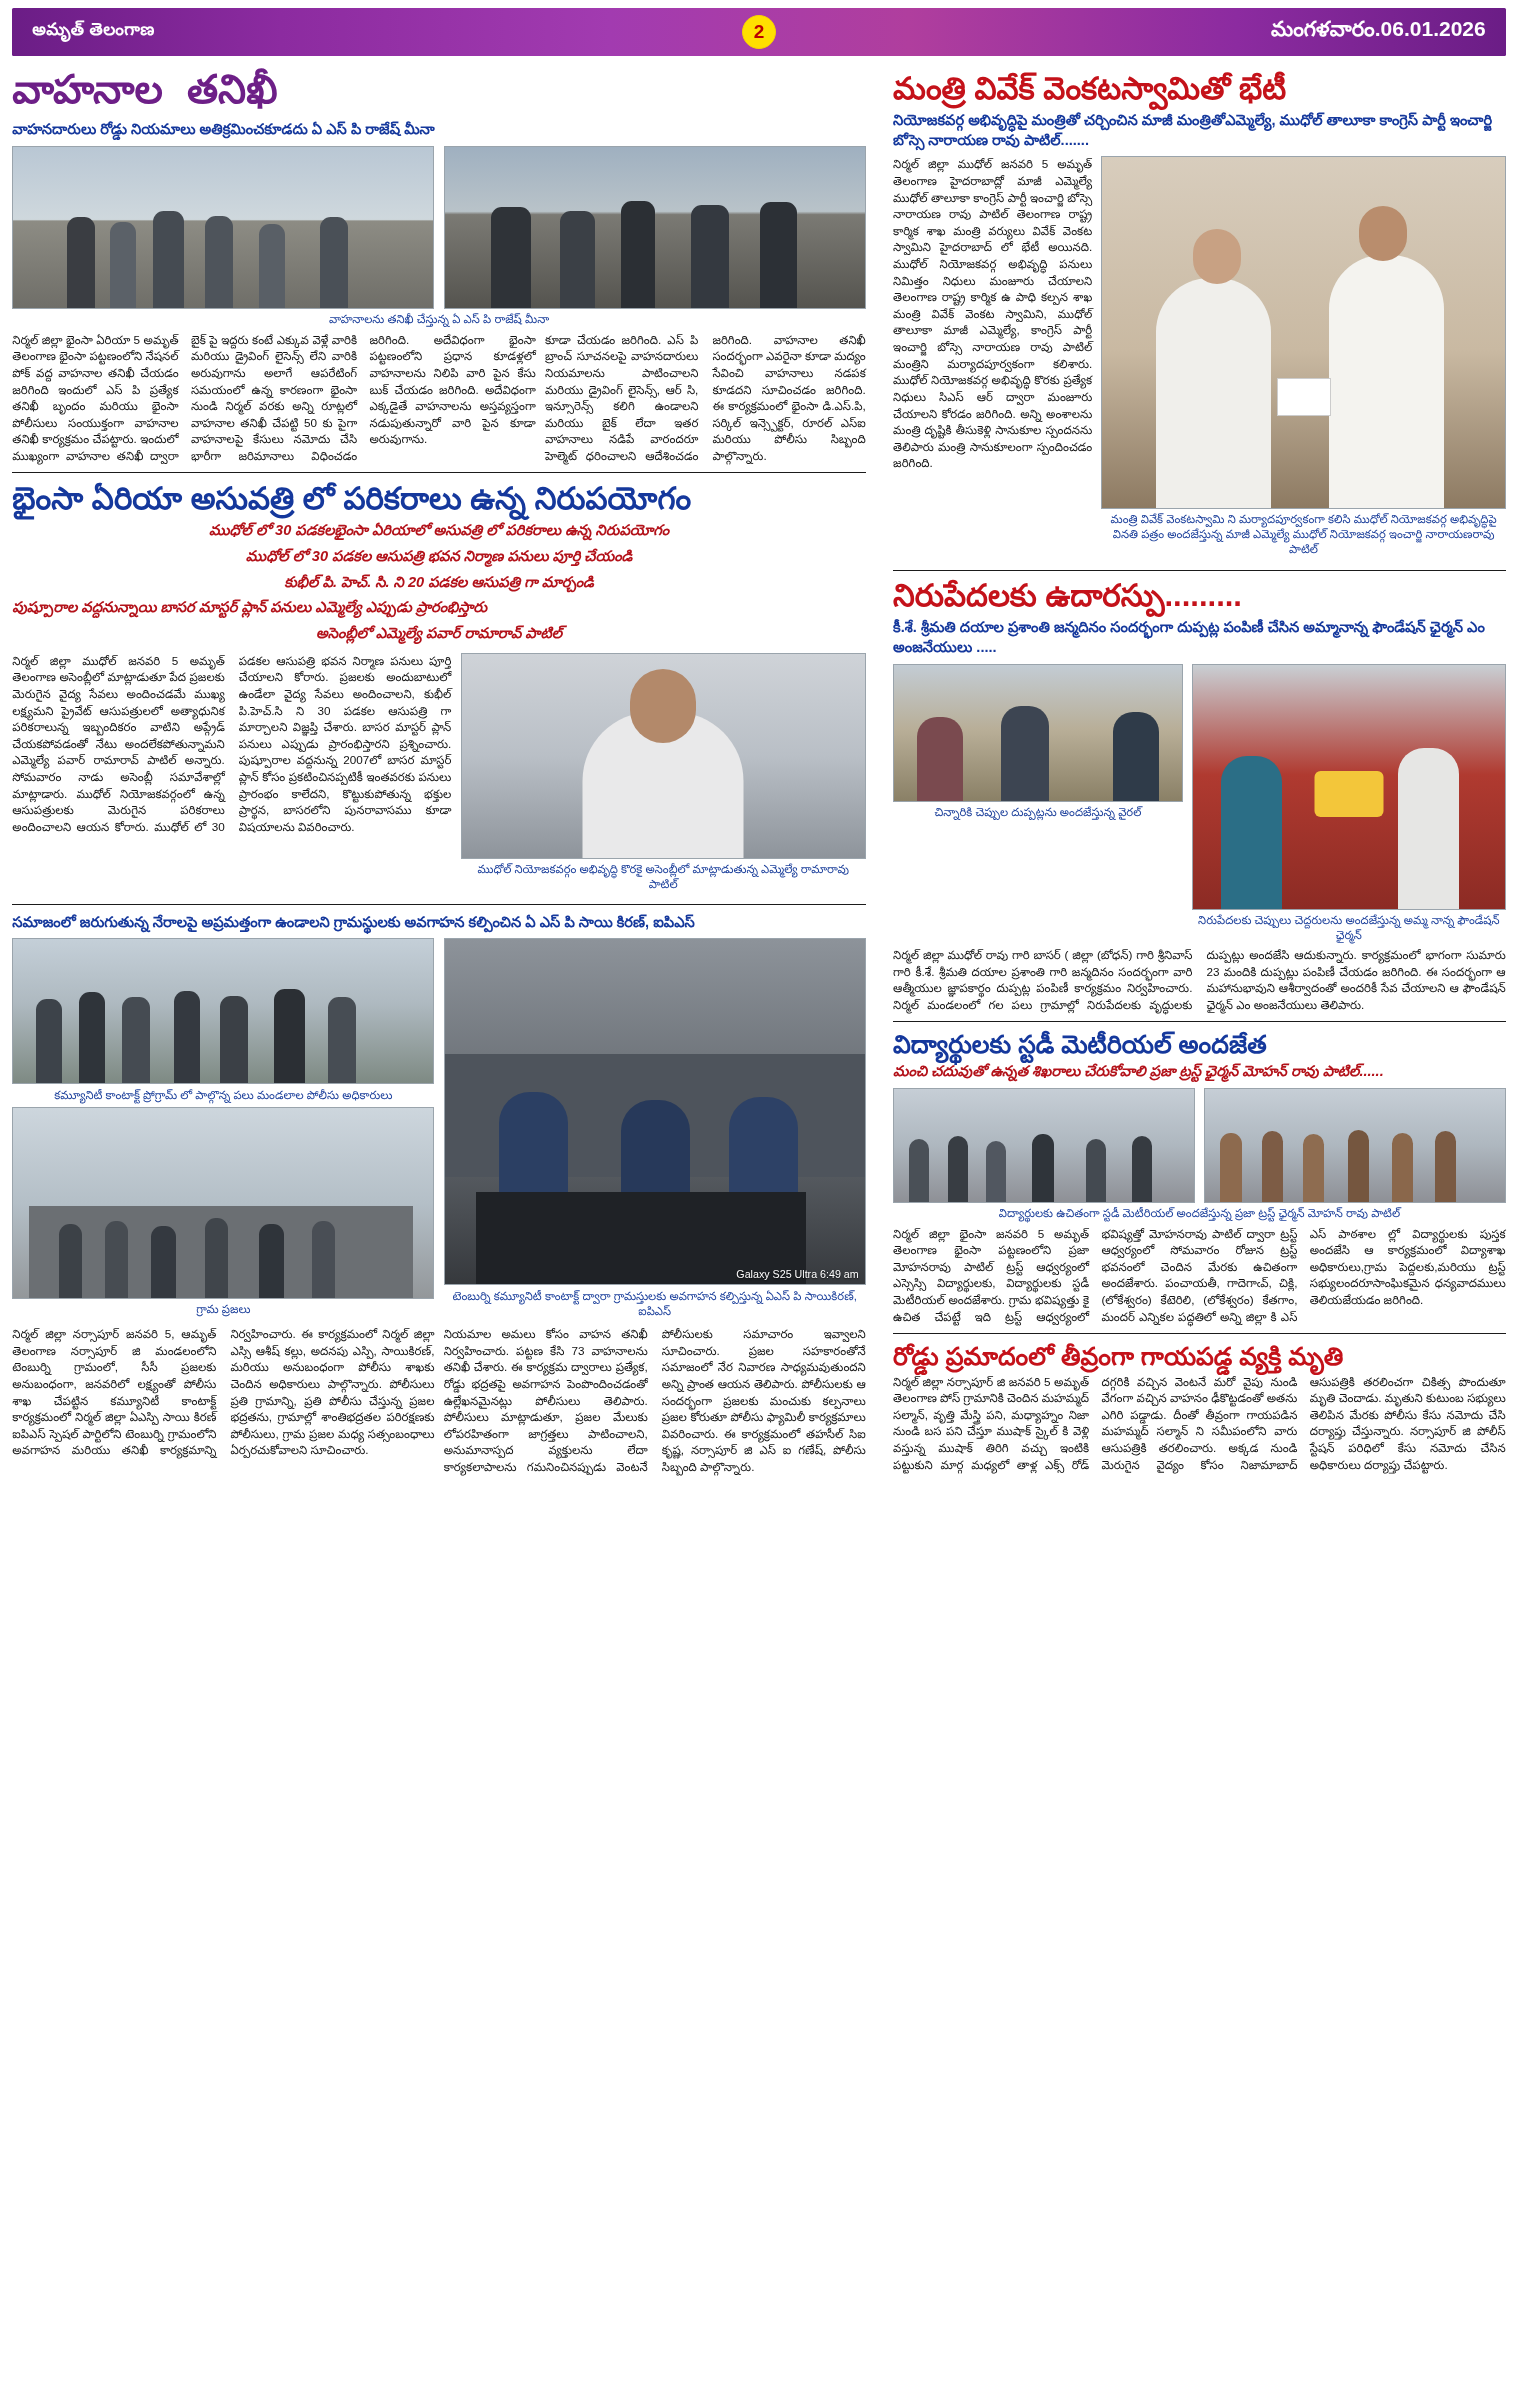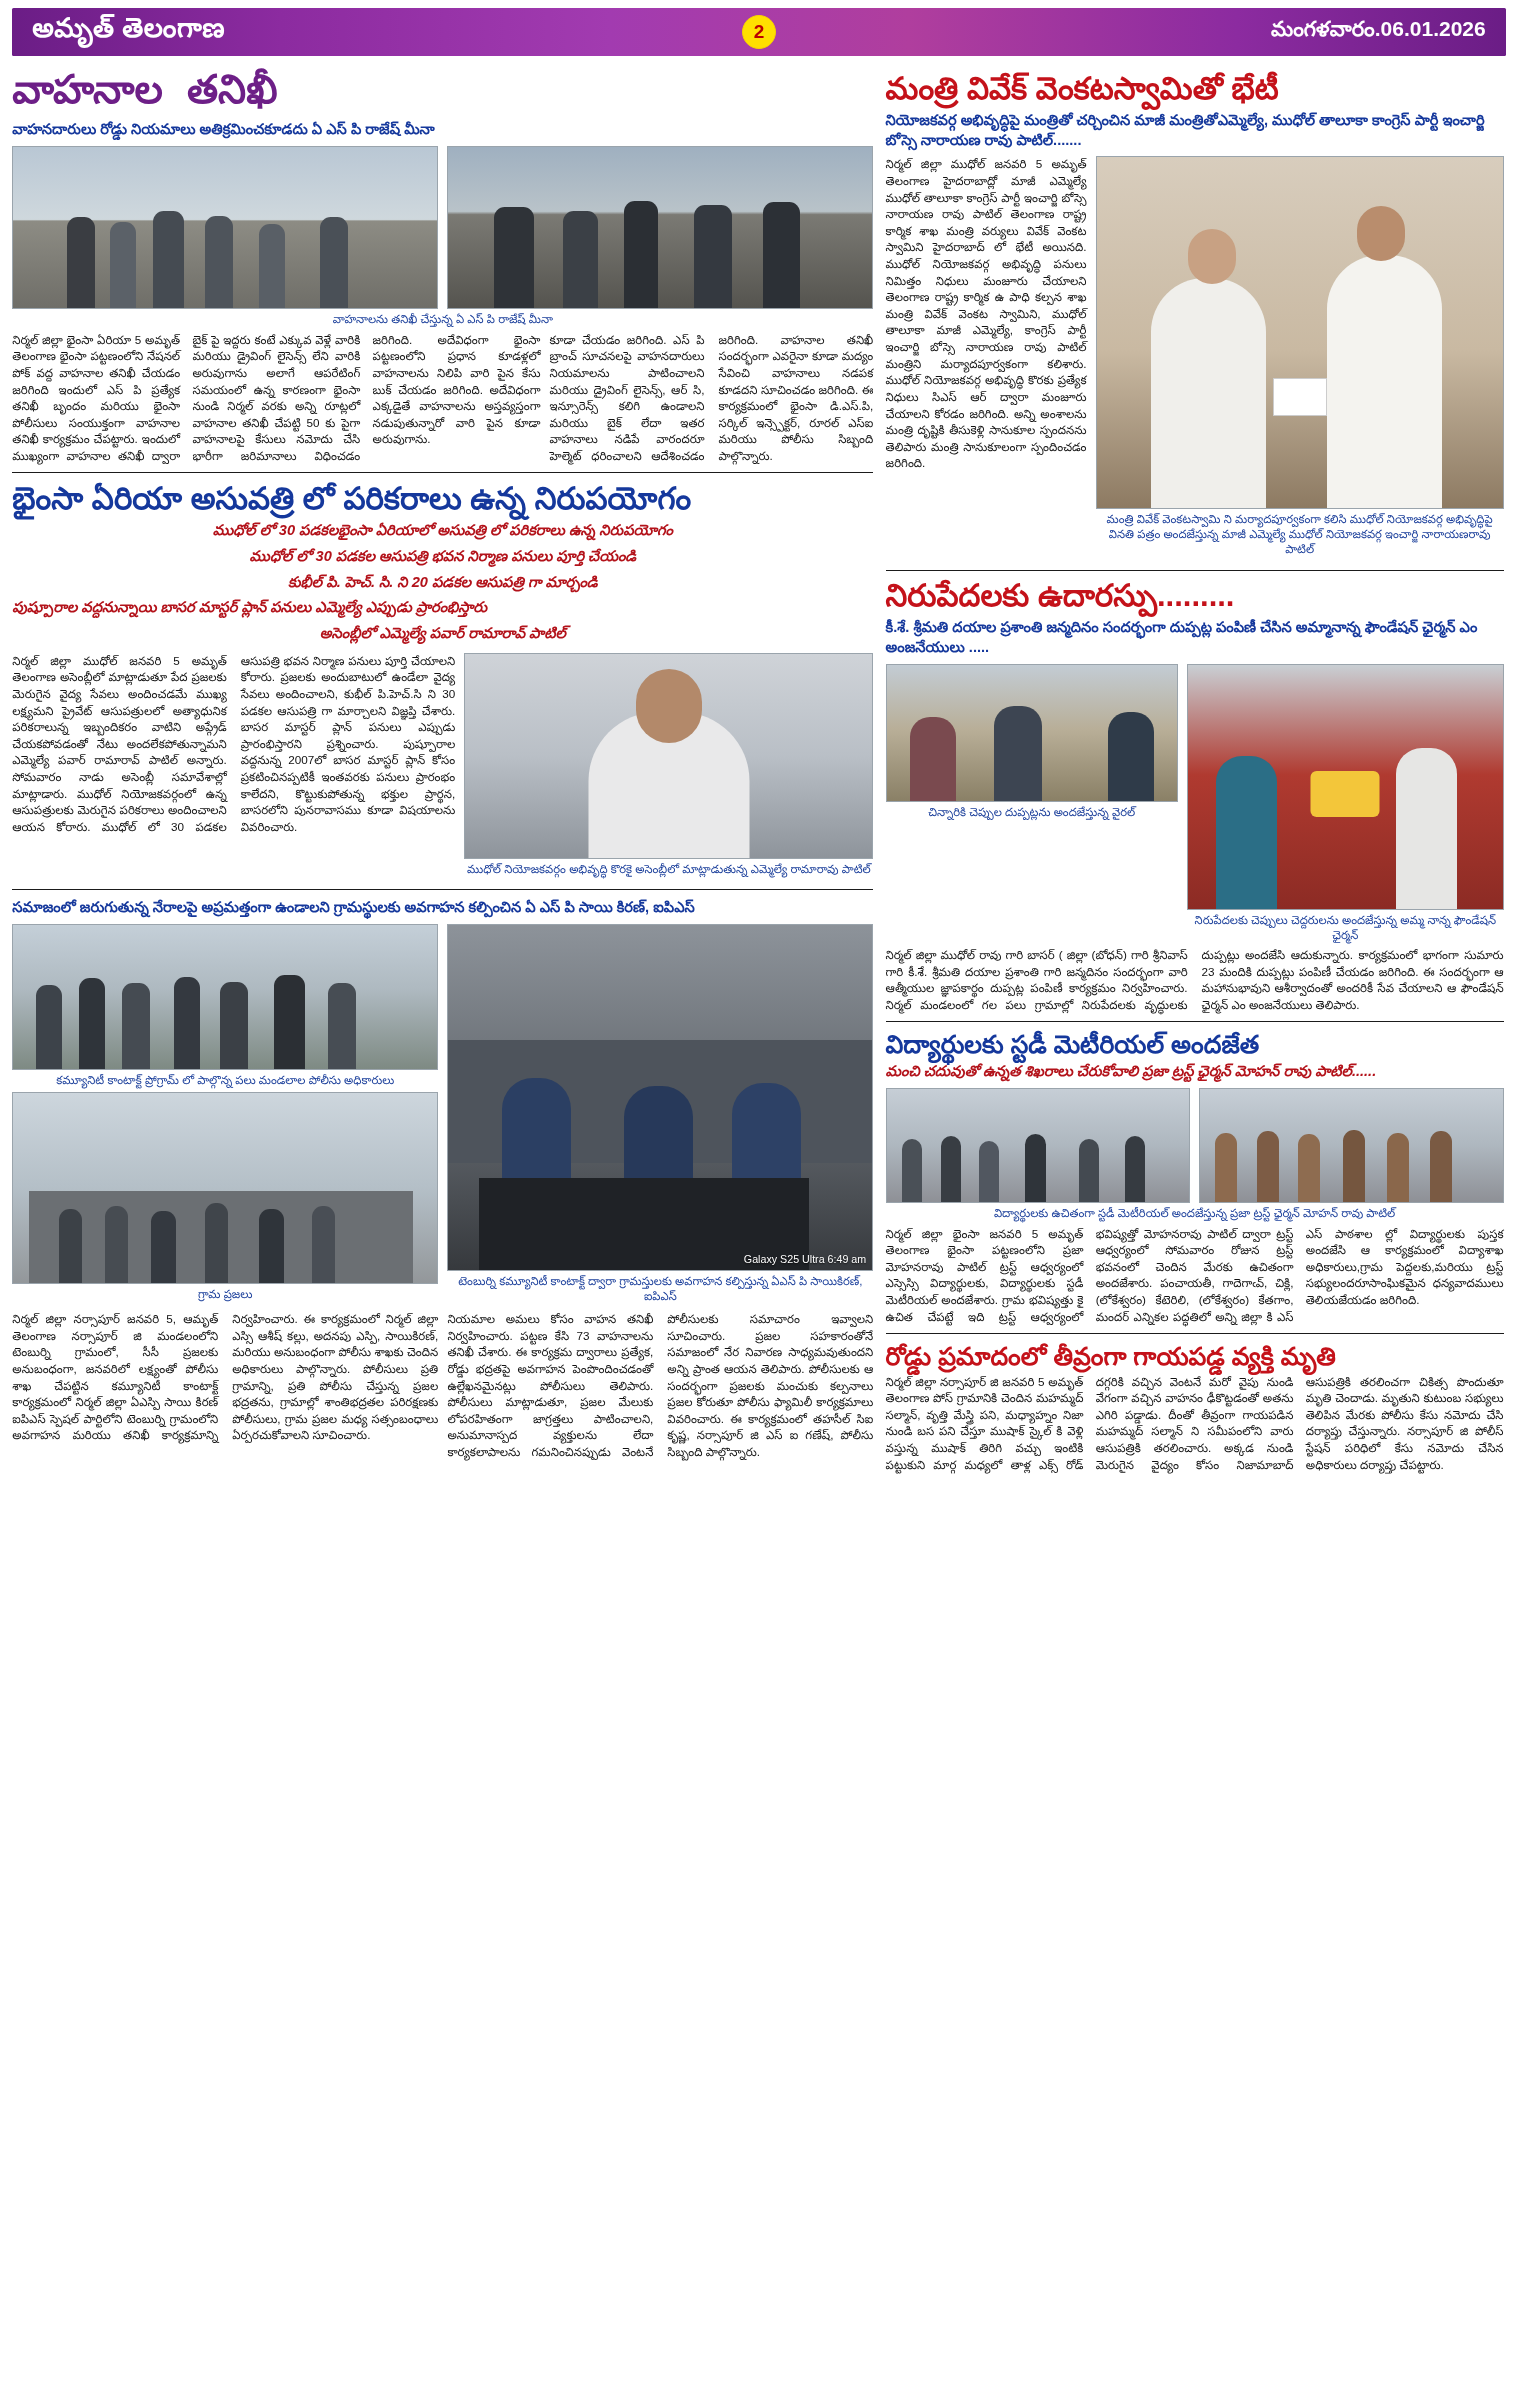--- a/index.html
+++ b/index.html
@@ -12,33 +12,33 @@
   }
   .page { width:1518px; position:relative; padding: 0 12.3px 15.3px 12.3px; }
 
   
   .masthead {
     display:flex; align-items:center; justify-content:space-between;
     background: linear-gradient(90deg,#6b1d86 0%, #8c2ba0 18%, #a23bb0 40%, #b03e9e 60%, #8c2ba0 82%, #6b1d86 100%);
     color:#fff; height:48px; padding: 0 20px; margin-top:7.7px; position:relative;
     border-radius:1.5px;
   }
-  .masthead .brand { font-size:27px; font-weight:bold; letter-spacing:0.4px; }
+  .masthead .brand { font-size:17px; font-weight:bold; letter-spacing:0.4px; }
   .masthead .date { font-size:21px; font-weight:bold; }
   .pagebadge {
     position:absolute; left:50%; top:50%; transform:translate(-50%,-50%);
     width:34px; height:34px; border-radius:50%; background:#ffe000;
     color:#b00; font-size:19px; font-weight:bold; display:flex; align-items:center; justify-content:center;
     border:1.5px solid #f7d000;
   }
 
   
   .cols { display:flex; gap:12.3px; margin-top:10.7px; }
   .col-left  { width: 861px; }
-  .col-right { width: 618px; }
+  .col-right { width: 618px; margin-left: 15px; }
 
   hr.rule { border:none; border-top:1.5px solid #1b1b1b; margin:7.7px 0; }
 
   .hl-purple { color:#6d1f87; }
   .hl-red    { color:#c4121a; }
   .hl-blue   { color:#15389c; }
 
   h1.head {
     font-size:40px; line-height:1.12; margin:4.6px 0 4.6px 0; font-weight:bold;
     font-family:Liberation Mono, monospace;

